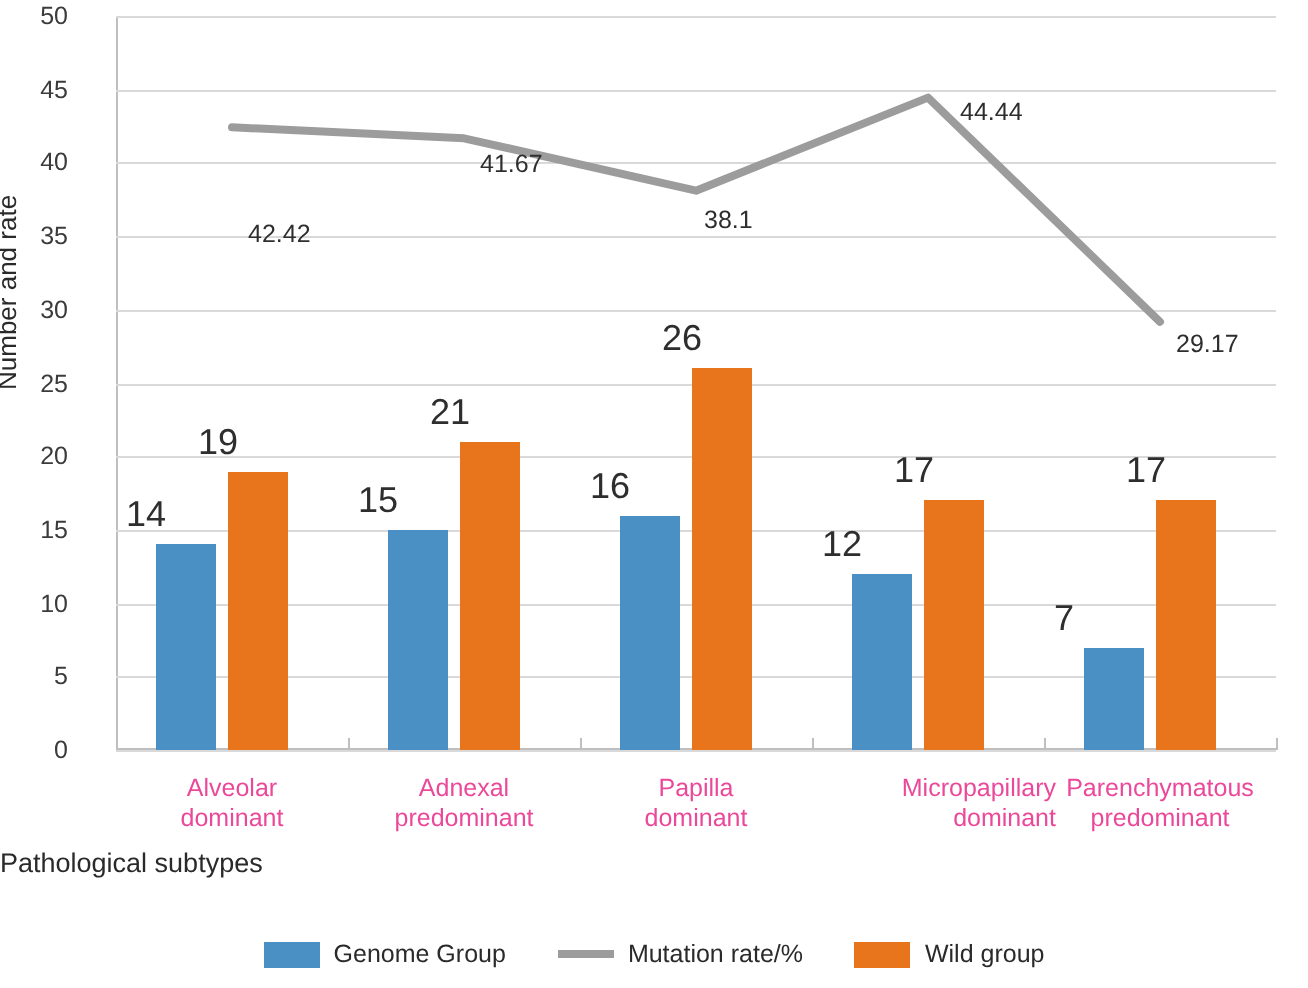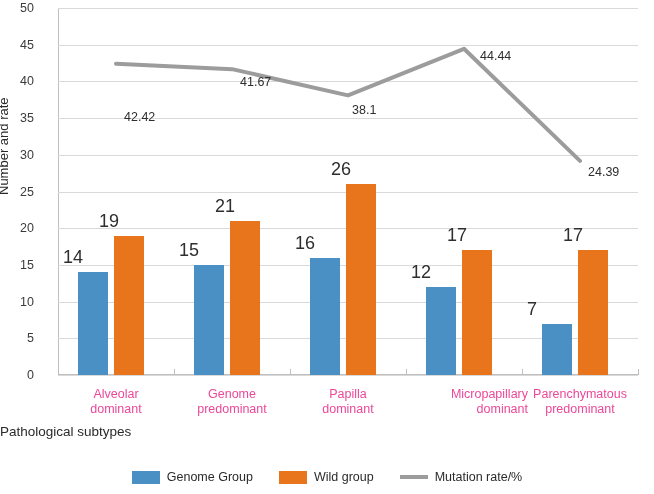--- a/index.html
+++ b/index.html
@@ -207,21 +207,21 @@
           <div>dominant</div>
         </div>
         <div class="cat" style="left: 116px; width: 116px;">
           <div class="bar genome" style="height: 110.1px; background: rgb(74, 144, 196);"></div>
           <div class="bar-value" style="left: 35px; bottom: 114.1px;">15</div>
           <div class="bar wild" style="height: 154.14px; background: rgb(232, 116, 28);"></div>
           <div class="bar-value" style="left: 71px; bottom: 158.14px;">21</div>
         </div>
         <div class="cat-tick" style="left: 232px;"></div>
         <div class="cat-label" style="left: 174px;">
-          <div>Genome</div>
+          <div>Adnexal</div>
           <div>predominant</div>
         </div>
         <div class="cat" style="left: 232px; width: 116px;">
           <div class="bar genome" style="height: 117.44px; background: rgb(74, 144, 196);"></div>
           <div class="bar-value" style="left: 35px; bottom: 121.44px; margin-top: 21px;">16</div>
           <div class="bar wild" style="height: 190.84px; background: rgb(232, 116, 28);"></div>
           <div class="bar-value" style="left: 71px; bottom: 194.84px;">26</div>
         </div>
         <div class="cat-tick" style="left: 348px;"></div>
         <div class="cat-label" style="left: 290px;">
@@ -252,31 +252,31 @@
         </div>
       </div>
     <svg class="line-svg" id="line-svg" viewBox="0 0 580 367">
         <polyline points="58,55.63720000000001 174,61.1422 290,87.346 406,40.810400000000016 522,152.8922" fill="none" stroke="#9c9c9c" stroke-width="4" stroke-linejoin="round" stroke-linecap="round"></polyline>
       </svg>
     <div id="line-labels">
         <div class="line-value" style="left: 66px; top: 61.6372px; margin-top: 40px;">42.42</div>
         <div class="line-value" style="left: 182px; top: 67.1422px;">41.67</div>
         <div class="line-value" style="left: 294px; top: 95.346px;">38.1</div>
         <div class="line-value" style="left: 422px; top: 40.8104px;">44.44</div>
-        <div class="line-value" style="left: 530px; top: 156.892px;">24.39</div>
+        <div class="line-value" style="left: 530px; top: 156.892px;">29.17</div>
       </div>
   </div>
 
   <div class="legend" id="legend">
       <div class="legend-item">
         <span class="swatch" style="background: rgb(74, 144, 196);"></span>
         <span>Genome Group</span>
       </div>
       <div class="legend-item">
+        <span class="swatch line" style="background: rgb(156, 156, 156);"></span>
+        <span>Mutation rate/%</span>
+      </div>
+      <div class="legend-item">
         <span class="swatch" style="background: rgb(232, 116, 28);"></span>
         <span>Wild group</span>
       </div>
-      <div class="legend-item">
-        <span class="swatch line" style="background: rgb(156, 156, 156);"></span>
-        <span>Mutation rate/%</span>
-      </div>
     </div>
 </div>
 
 </body></html>

